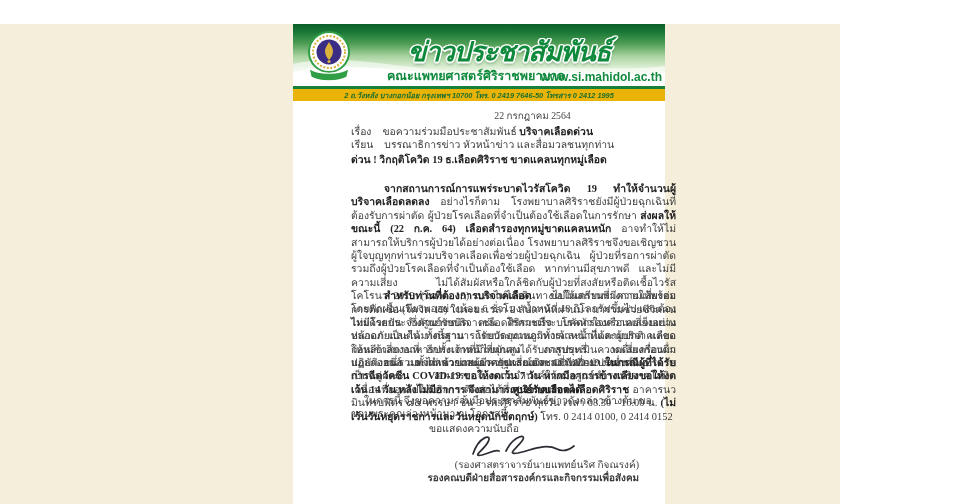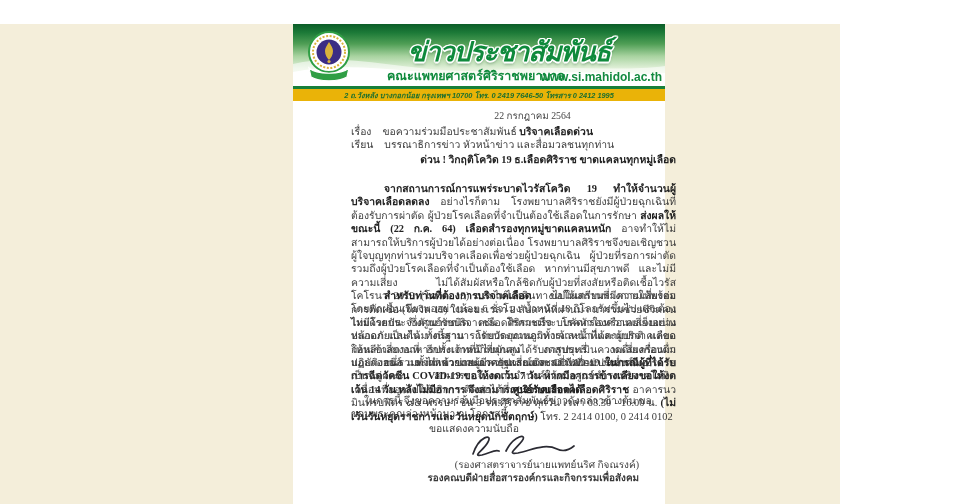--- a/index.html
+++ b/index.html
@@ -34,21 +34,21 @@
             font-family:"Liberation Sans", sans-serif; font-weight:bold; font-style:italic;
             font-size:7.4px; color:#1c6f2f; }
 
   
   .letter { position:absolute; left:16px; top:77px; width:372px; height:427px; color:#3a3a3a; }
   .blk { position:absolute; left:42px; right:5px; font-size:10.4px; line-height:13.4px; }
   .date     { top:8px;  text-align:center; padding-left:38px; font-size:9.8px; color:#444; }
   .subj     { top:24px; }
   .dest     { top:37px; }
   .lbl { display:inline-block; margin-right:11px; }
-  .hd1      { top:52px;  text-align:right; font-weight:bold; color:#222; }
+  .hd1      { top:52px;  text-align:left; font-weight:bold; color:#222; }
   .hd2      { top:66px;  text-align:center; font-weight:bold; color:#222; }
   .para { text-align:justify; text-indent:33px; }
   .p1       { top:81px; }
   .p2       { top:188px; }
   .p3       { top:255px; }
   .close    { top:293px; text-indent:13px; }
   .signoff  { top:321px; left:120px; right:0; width:180px; text-align:left; }
   .sig      { position:absolute; top:329px; left:150px; width:120px; height:32px; }
   .signname { top:357px; left:100px; right:0; width:230px; text-align:right; font-size:10px; }
   .signtitle{ top:370px; left:100px; right:0; width:230px; text-align:right; font-size:9.9px;font-weight:bold; }
@@ -102,21 +102,21 @@
 
       <div class="blk para p1">
         <b>จากสถานการณ์การแพร่ระบาดไวรัสโควิด 19 ทำให้จำนวนผู้บริจาคเลือดลดลง</b><span> อย่างไรก็ตาม โรงพยาบาลศิริราชยังมีผู้ป่วยฉุกเฉินที่ต้องรับการผ่าตัด ผู้ป่วยโรคเลือดที่จำเป็นต้องใช้เลือดในการรักษา </span><b>ส่งผลให้ขณะนี้ (22 ก.ค. 64) เลือดสำรองทุกหมู่ขาดแคลนหนัก</b><span> อาจทำให้ไม่สามารถให้บริการผู้ป่วยได้อย่างต่อเนื่อง โรงพยาบาลศิริราชจึงขอเชิญชวนผู้ใจบุญทุกท่านร่วมบริจาคเลือดเพื่อช่วยผู้ป่วยฉุกเฉิน ผู้ป่วยที่รอการผ่าตัด รวมถึงผู้ป่วยโรคเลือดที่จำเป็นต้องใช้เลือด หากท่านมีสุขภาพดี และไม่มีความเสี่ยง ไม่ได้สัมผัสหรือใกล้ชิดกับผู้ป่วยที่สงสัยหรือติดเชื้อไวรัสโคโรนา 2019 (โควิด 19) และไม่ได้เดินทางไปในสถานที่มีความเสี่ยงต่อการติดเชื้อ (โควิด 19) ในระยะเวลา 2 สัปดาห์ที่ผ่านมา มาร่วมช่วยชีวิตคนไทยด้วยกัน ซึ่งศูนย์รับบริจาคเลือดศิริราชมีระบบคัดกรองความเสี่ยงอย่างปลอดภัยและได้มาตรฐาน โดยวัดอุณหภูมิทั้งเจ้าหน้าที่และผู้บริจาคเลือด ก่อนเข้าสถานที่ อีกทั้งเจ้าหน้าที่ทุกคนได้รับการประเมินความเสี่ยงก่อนมาปฏิบัติงาน รวมทั้งทำความสะอาดอุปกรณ์และสถานที่อย่างสม่ำเสมอ</span>
       </div>
 
       <div class="blk para p2">
         <b>สำหรับท่านที่ต้องการบริจาคเลือด</b><span> ขอให้เตรียมร่างกายให้พร้อม โดยพักผ่อนเพียงพออย่างน้อย 6 ชั่วโมง น้ำหนัก 48 กิโลกรัมขึ้นไป และต้องไม่มีโรคประจำตัวบางชนิด เช่น โรคมะเร็ง โรคหัวใจหรือเคยเจ็บแน่นหน้าอก เป็นต้น ทั้งนี้สามารถรับประทานอาหารและน้ำได้ตามปกติ แต่ขอให้หลีกเลี่ยงอาหารประเภทที่มีไขมันสูง งดสูบบุหรี่ งดดื่มเครื่องดื่มแอลกอฮอล์ และไม่เข้าข่ายผู้มีความเสี่ยงติด COVID-19 </span><b>ในกรณีผู้ที่ได้รับการฉีดวัคซีน COVID-19 ขอให้งดเว้น 7 วัน หากมีอาการข้างเคียงขอให้งดเว้น 14 วัน หลังไม่มีอาการ จึงสามารถบริจาคเลือดได้</b>
       </div>
 
       <div class="blk para p3">
-        <span>อนึ่ง หากหน่วยงานภาครัฐและเอกชนที่มีความประสงค์จะบริจาคเป็นหมู่คณะ สามารถแจ้งความจำนงค์ให้ทางศูนย์นำรถบริจาคโลหิตเคลื่อนที่ออกไปให้บริการ ติดต่อได้ที่ </span><b>ศูนย์รับบริจาคเลือดศิริราช</b><span> อาคารนวมินทรบพิตร ๘๔ พรรษา ชั้น 3 รพ.ศิริราช ทุกวัน เวลา 08.30 - 16.00 น. </span><b>(ไม่เว้นวันหยุดราชการและวันหยุดนักขัตฤกษ์)</b><span> โทร. 2 2414  0100, 0 2414 0102</span>
+        <span>อนึ่ง หากหน่วยงานภาครัฐและเอกชนที่มีความประสงค์จะบริจาคเป็นหมู่คณะ สามารถแจ้งความจำนงค์ให้ทางศูนย์นำรถบริจาคโลหิตเคลื่อนที่ออกไปให้บริการ ติดต่อได้ที่ </span><b>ศูนย์รับบริจาคเลือดศิริราช</b><span> อาคารนวมินทรบพิตร ๘๔ พรรษา ชั้น 3 รพ.ศิริราช ทุกวัน เวลา 08.30 - 16.00 น. </span><b>(ไม่เว้นวันหยุดราชการและวันหยุดนักขัตฤกษ์)</b><span> โทร. 0 2414  0100, 0 2414 0152</span>
       </div>
 
       <div class="blk close">ในการนี้ จึงขอความร่วมมือประชาสัมพันธ์ข่าวดังกล่าวข้างต้น ขอขอบพระคุณล่วงหน้ามา ณ  โอกาสนี้</div>
 
       <div class="blk signoff">ขอแสดงความนับถือ</div>
 
       <svg class="sig" viewBox="0 0 120 32">
         <path d="M14,24 C20,6 34,3 29,12 C25,20 12,27 23,25 C31,23 36,19 40,21
                  M47,21 C55,5 69,3 63,11 C57,19 47,25 59,23 C73,20 86,13 98,19 C104,22 110,20 115,16" stroke="#2b2b33" stroke-width="1.7" fill="none" stroke-linecap="round"></path>
       </svg>

